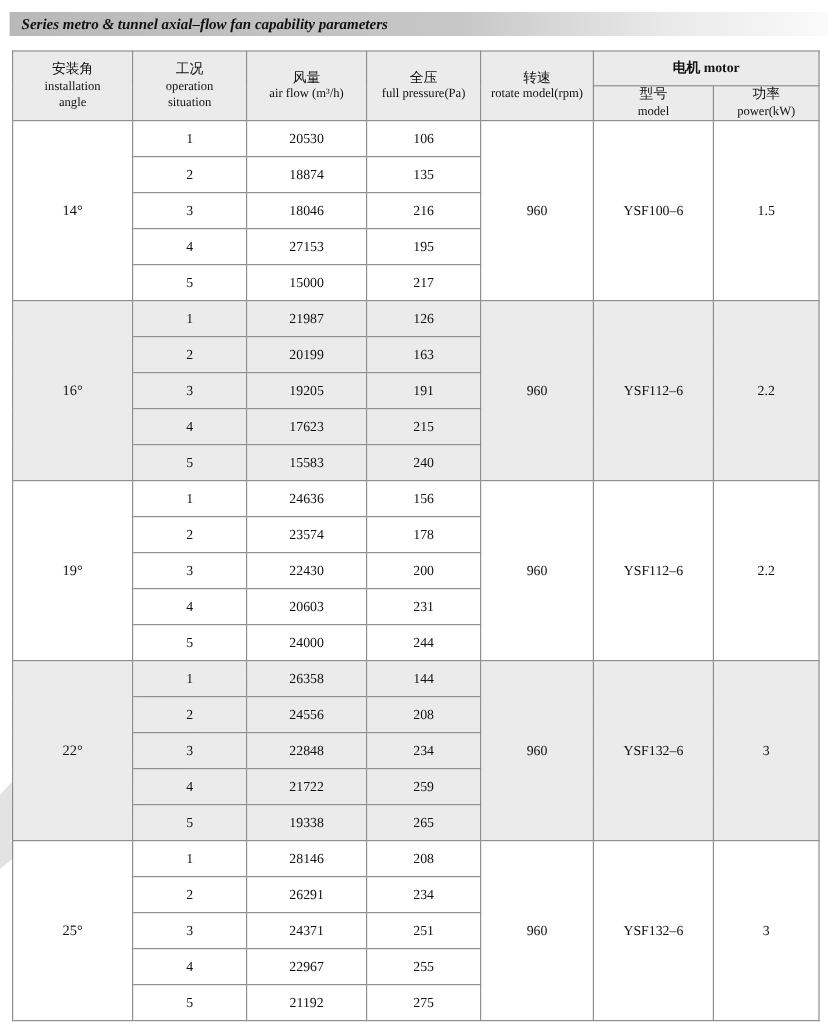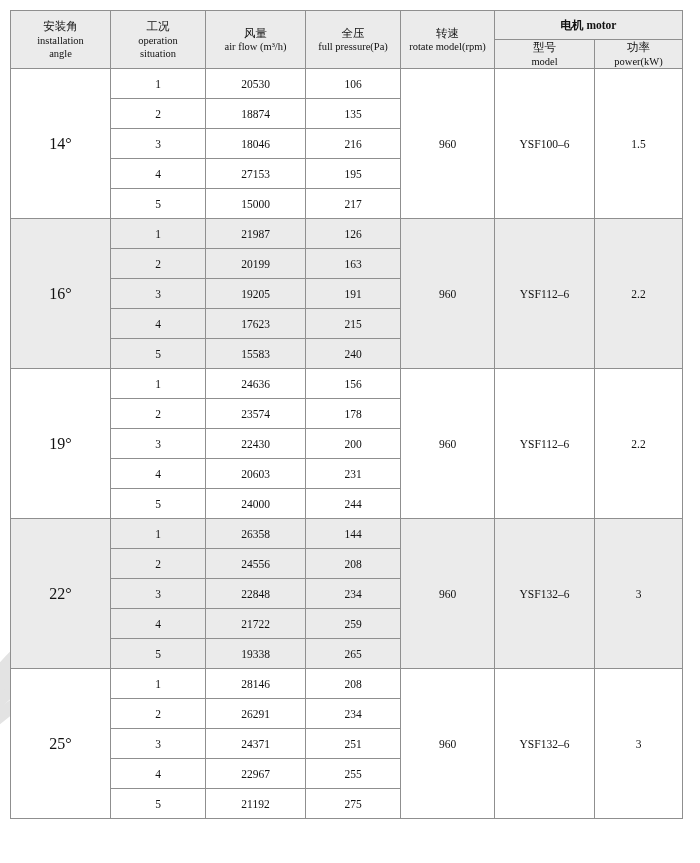--- a/index.html
+++ b/index.html
@@ -80,21 +80,21 @@
     font-size: 10.5px;
   }
   .hdr-motor {
     font-size: 11.5px;
     font-weight: bold;
   }
   tbody td {
     height: 29px;
   }
   tbody tr td.angle-cell {
-    font-size: 16px;
+    font-size: 12px;
   }
   
   .grp-shaded td {
     background: #ebebeb;
   }
   .grp-plain td {
     background: #ffffff;
   }
   col.c-angle { width: 100px; }
   col.c-op { width: 95px; }
@@ -111,20 +111,21 @@
   <g fill="none" stroke="#e3e3e3" stroke-width="13">
     <path d="M -70 300 A 190 190 0 0 1 120 110"></path>
     <path d="M -70 300 A 225 225 0 0 1 155 75"></path>
     <path d="M -70 300 A 260 260 0 0 1 190 40"></path>
     <path d="M -70 300 A 295 295 0 0 1 225 5"></path>
   </g>
 </svg>
 
 <div class="page">
 
+  <div class="subtitle-bar">Series metro &amp; tunnel axial–flow fan capability parameters</div>
 
   <table class="params">
     <colgroup>
       <col class="c-angle">
         <col class="c-op">
         <col class="c-flow">
         <col class="c-press">
         <col class="c-speed">
         <col class="c-model">
         <col class="c-power">

